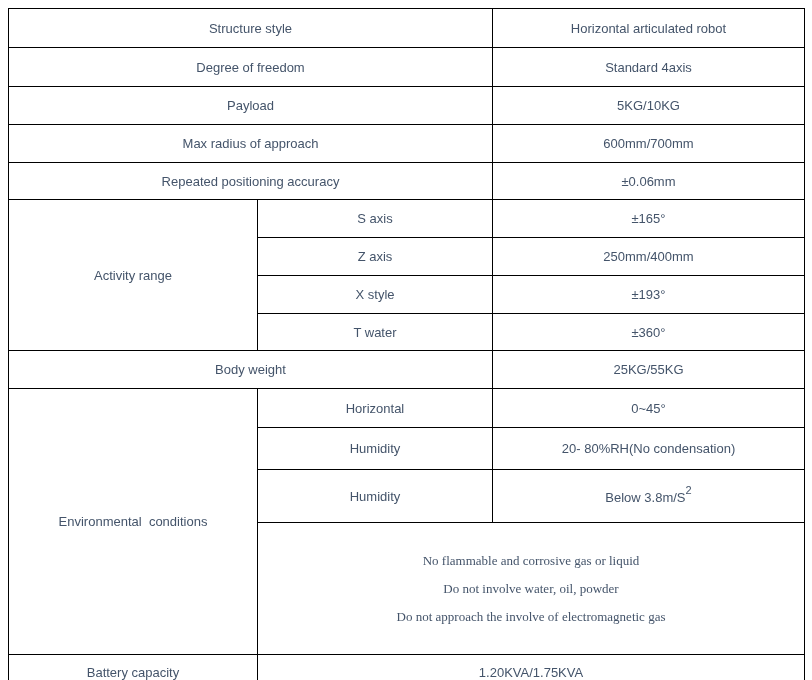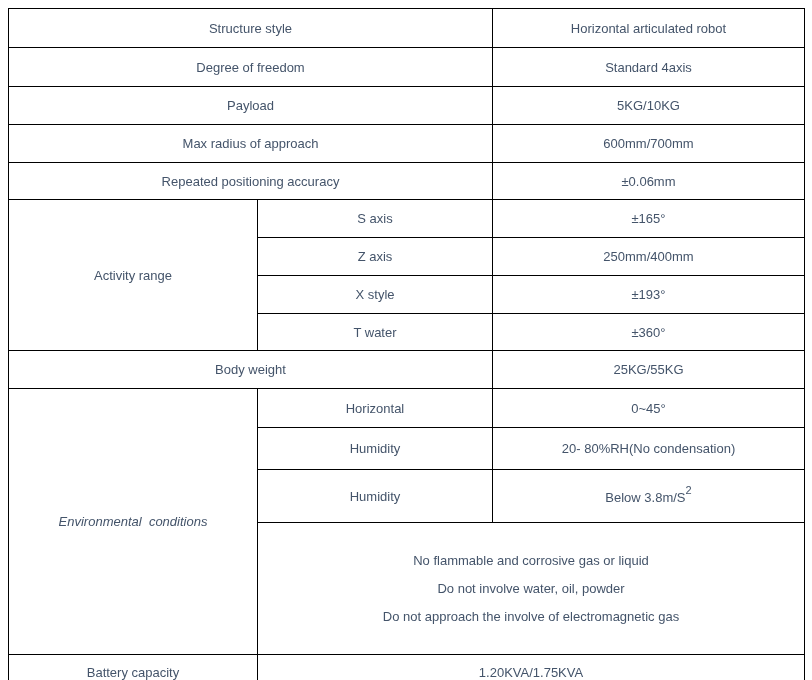--- a/index.html
+++ b/index.html
@@ -30,23 +30,23 @@
     text-align: center;
     vertical-align: middle;
     padding: 0 4px;
     overflow: hidden;
   }
   tr.h39  { height: 39px; }
   tr.h38  { height: 38px; }
   tr.h37  { height: 37px; }
   tr.h42  { height: 42px; }
   tr.h53  { height: 53px; }
-  tr.h111 { height: 132px; }
+  tr.h111 { height: 132px; font-family: Liberation Serif, serif; }
   tr.h36  { height: 36px; }
-  .ws-pre { white-space: pre-wrap; font-style: italic; }
+  .ws-pre { white-space: pre-wrap; }
   td.notes div {
     line-height: 28px;
   }
   td sup {
     font-size: 11px;
     vertical-align: super;
     position: relative;
     top: -3px;
   }
 </style>

